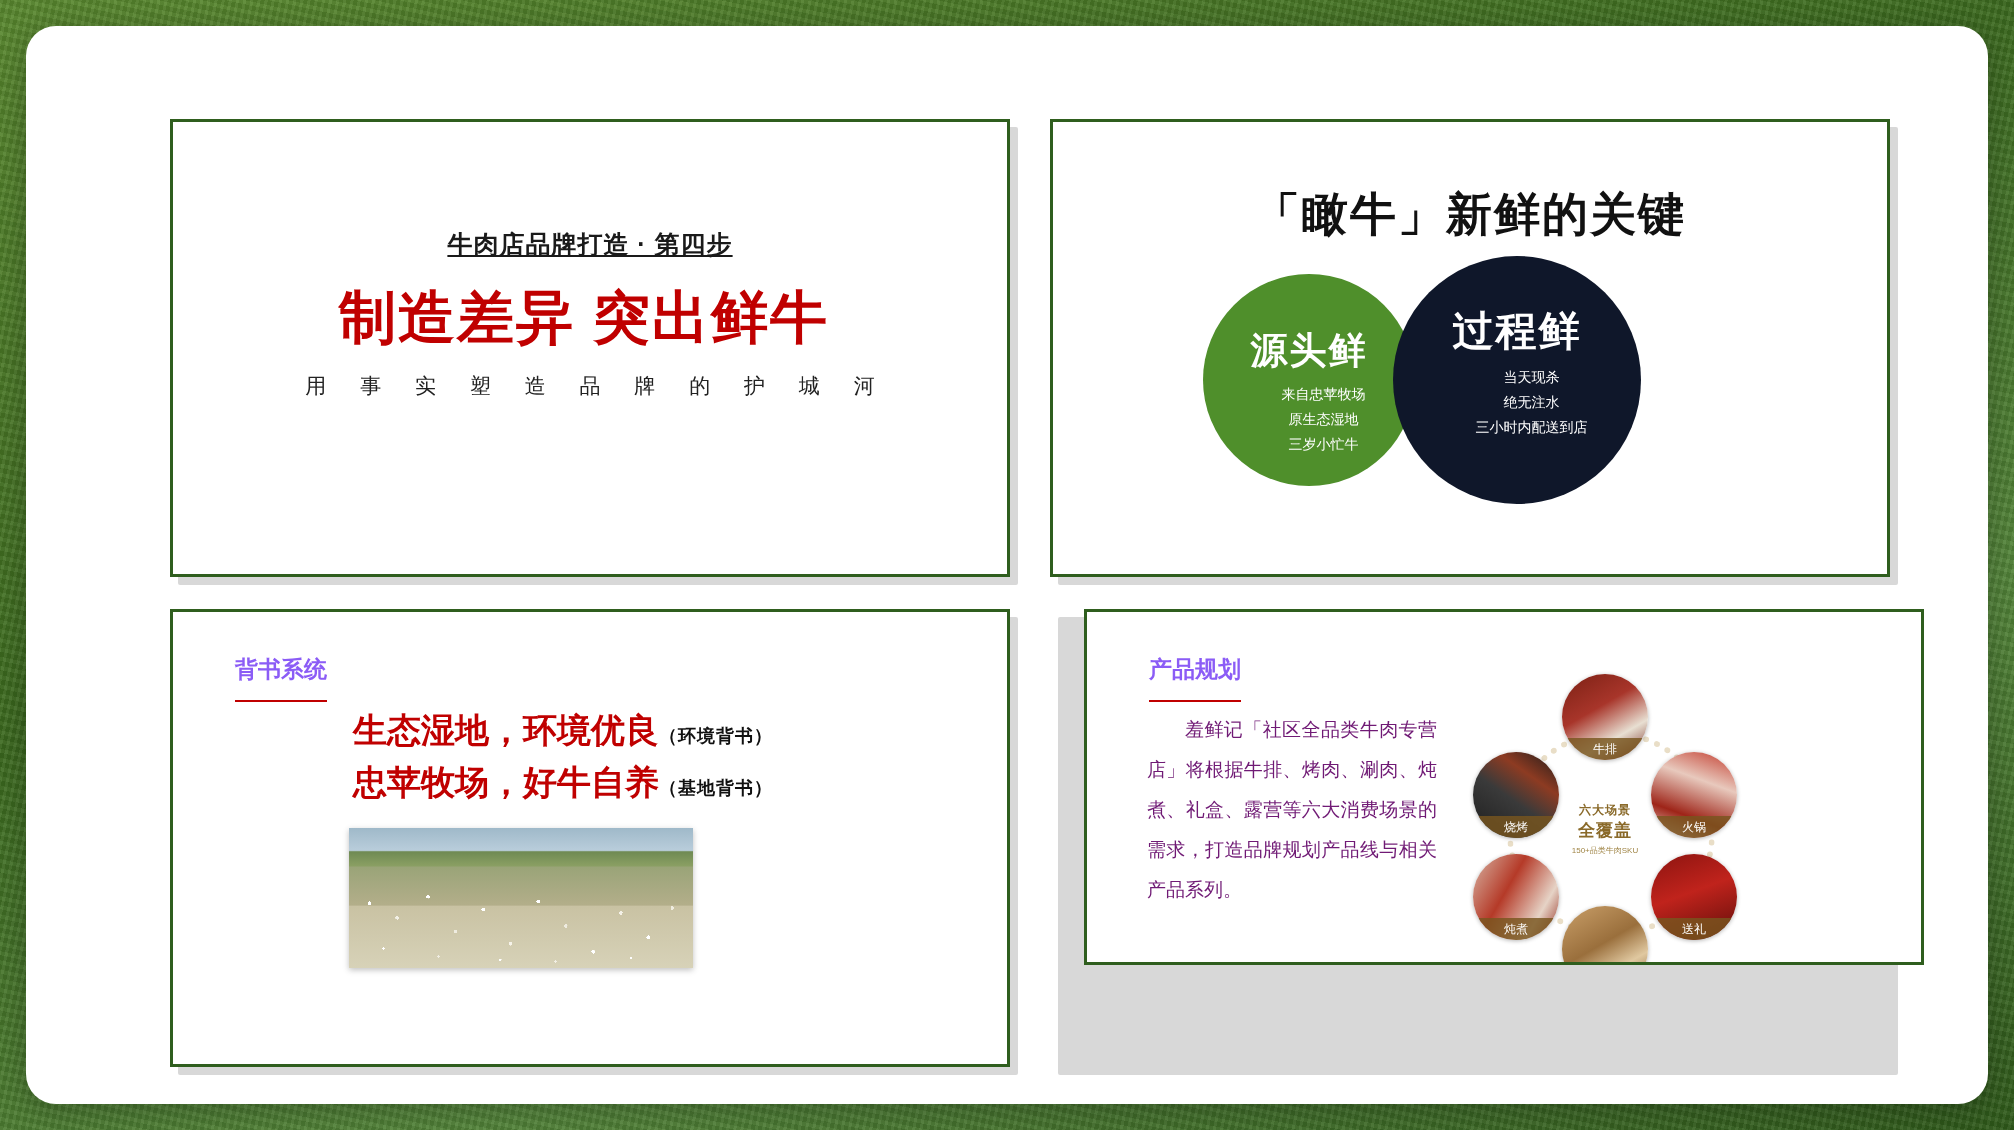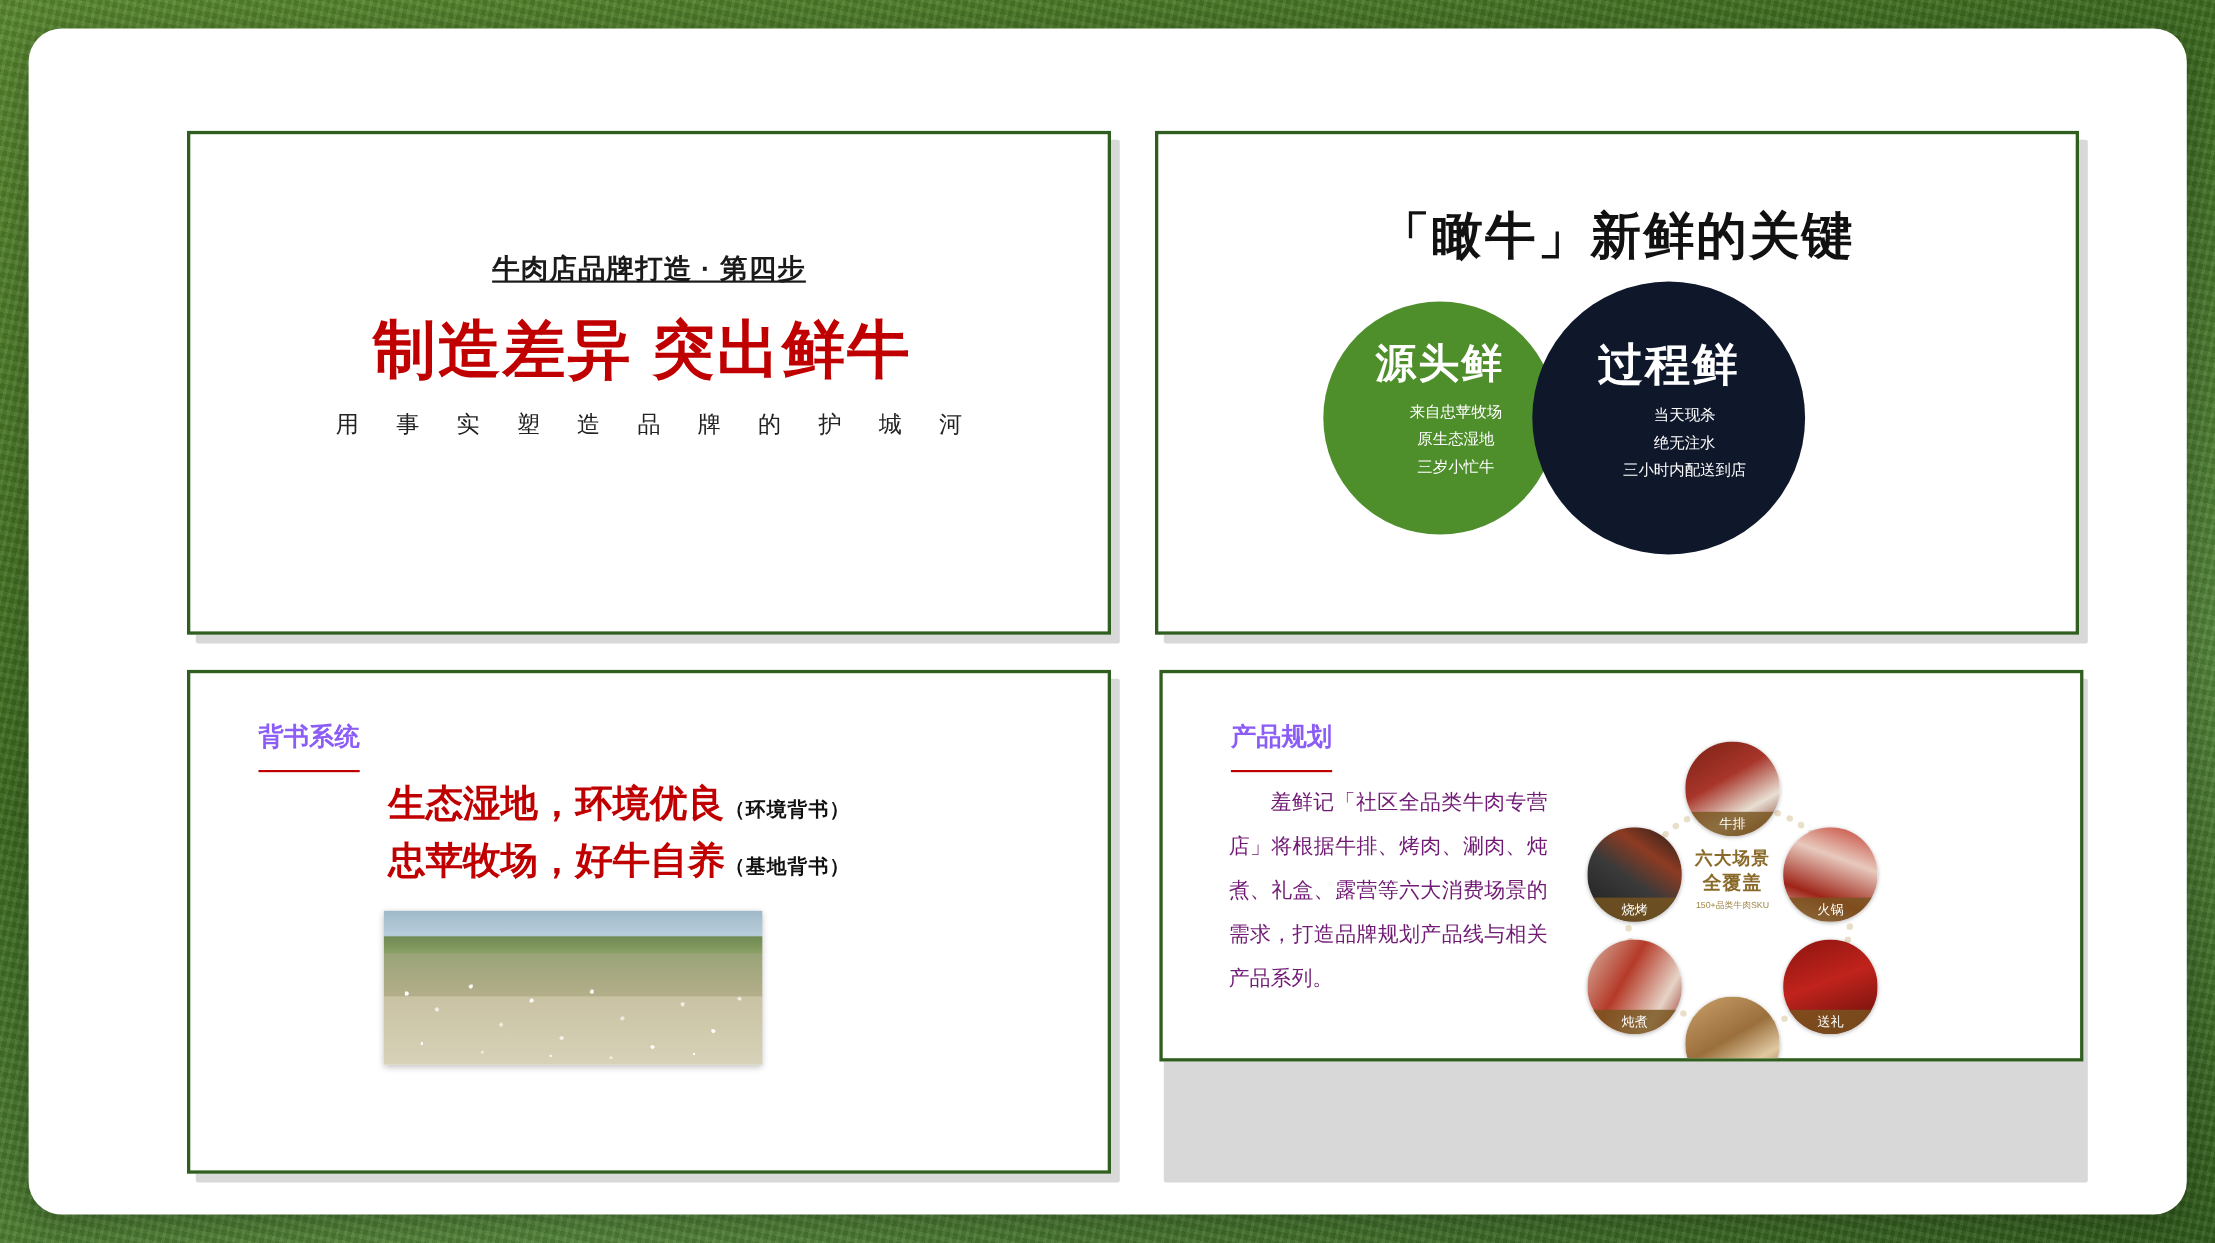--- a/index.html
+++ b/index.html
@@ -56,21 +56,21 @@
   .slide {
     position: absolute;
     background: #ffffff;
     border: 3px solid #2f5e1e;
     box-sizing: border-box;
     overflow: hidden;
   }
   .s1 { left: 26px;   top: 26px;  width: 840px; height: 458px; }
   .s2 { left: 906px;  top: 26px;  width: 840px; height: 458px; }
   .s3 { left: 26px;   top: 516px; width: 840px; height: 458px; }
-  .s4 { left: 910px;  top: 516px; width: 840px; height: 356px; }
+  .s4 { left: 940px;  top: 516px; width: 840px; height: 356px; }
 
   .slide-shadow {
     position: absolute;
     background: #d8d8d8;
     border-radius: 2px;
   }
 
   
   .s1-eyebrow {
     position: absolute;
@@ -124,21 +124,21 @@
   }
   .circle.red {
     left: 340px; top: 134px;
     width: 248px; height: 248px;
     background: #0f172a;
   }
   .circle-title {
     font-weight: bold;
     letter-spacing: 2px;
   }
-  .circle.green .circle-title { font-size: 37px; margin-top: 32px; }
+  .circle.green .circle-title { font-size: 37px; margin-top: 52px; }
   .circle.red   .circle-title { font-size: 41px; margin-top: 48px; }
   .circle-line {
     font-size: 14px;
     line-height: 25px;
     font-weight: normal;
     padding-left: 29px;
   }
   .circle.green .circle-lines { margin-top: 6px; }
   .circle.red   .circle-lines { margin-top: 6px; }
 
@@ -234,21 +234,21 @@
   .wheel-center {
     position: absolute;
     left: 92px; top: 92px;
     width: 116px; height: 116px;
     border-radius: 50%;
     background: #ffffff;
     text-align: center;
     color: #8a6a2a;
   }
   .wheel-center .wc-1 {
-    font-size: 16px; font-weight: bold; letter-spacing: 1px;
+    font-size: 12px; font-weight: bold; margin-top: 32px; letter-spacing: 1px;
   }
   .wheel-center .wc-2 {
     font-size: 17px; font-weight: bold; letter-spacing: 1px;
   }
   .wheel-center .wc-3 {
     font-size: 8px; margin-top: 3px; color: #a08546;
   }
   .node {
     position: absolute;
     width: 86px; height: 86px;

